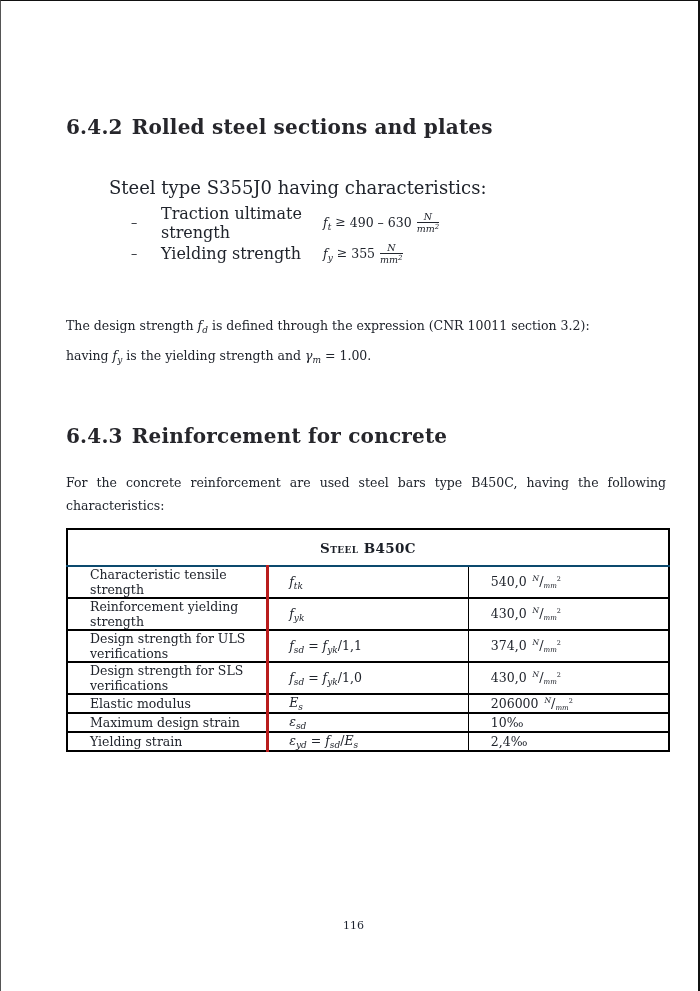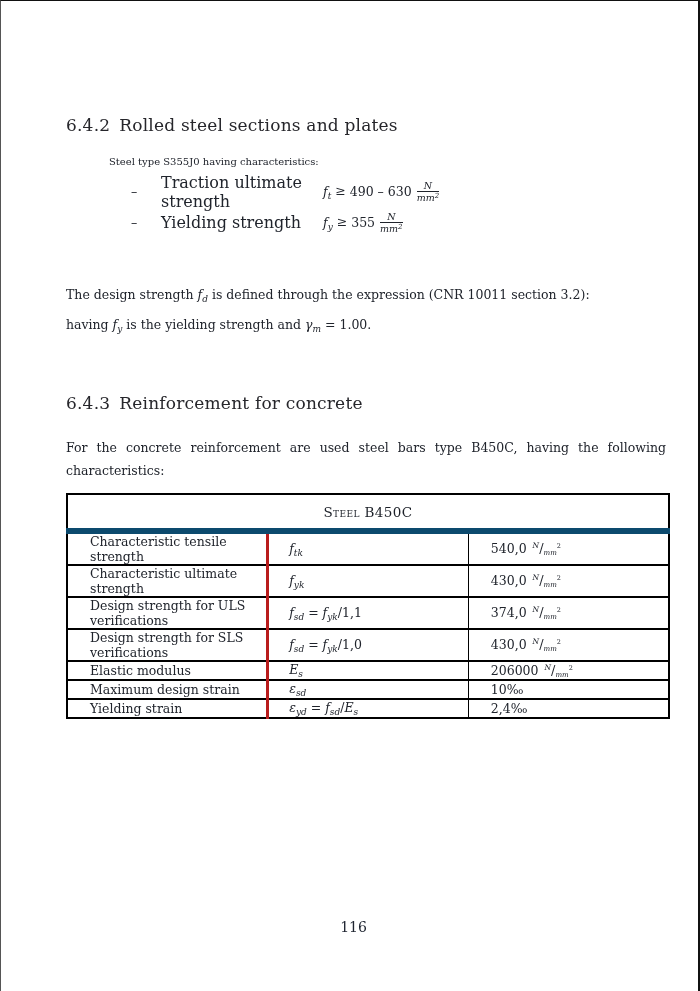--- a/index.html
+++ b/index.html
@@ -10,24 +10,24 @@
     color: #20242c;
     position: relative;
     border-top: 1px solid #111;
     border-right: 2px solid #111;
     border-left: 1px solid #555;
     overflow: hidden;
   }
   .page { padding: 114px 32px 0 65px; }
 
   
-  .h2 { font-size: 17px; font-weight: 400; color: #26262b; letter-spacing: 0.2px; }
+  .h2 { font-size: 20px; font-weight: 700; color: #26262b; letter-spacing: 0.2px; }
   .h2 .h-num { margin-right: 9px; }
 
-  .intro { margin-top: 21px; margin-left: 43px; font-size: 10px; }
+  .intro { margin-top: 38px; margin-left: 43px; font-size: 18px; }
 
   
   .bullets { margin-top: 9px; }
   .bullet-row { display: flex; align-items: center; padding-left: 65px; height: 31px; }
   .bullet-dash { width: 30px; font-size: 12.5px; }
   .bullet-label { width: 162px; font-size: 16px; }
   .bullet-formula { font-size: 12.5px; white-space: nowrap; }
 
   
   .mi { font-style: italic; }
@@ -51,40 +51,40 @@
 
   .where-line { margin-top: 13px; font-size: 12.5px; }
 
   .h2-second { margin-top: 59px; }
 
   .para-justify { margin-top: 23px; font-size: 12.5px; line-height: 1.85; text-align: justify; }
 
   
   table.steel { margin-top: 11px; width: 604px; border-collapse: collapse; border: 2px solid #000; table-layout: fixed; }
   table.steel th {
-    height: 37px; font-size: 13.5px; font-weight: 400;
+    height: 37px; font-size: 13.5px; font-weight: 700;
     font-variant: small-caps; letter-spacing: 0.4px; text-align: center;
-    border-bottom: 6px solid #0c4a6e; color: #1b1f27;
+    border-bottom: 2px solid #0c4a6e; color: #1b1f27;
   }
   table.steel td { height: 17px; font-size: 12.5px; border-top: 2px solid #000; vertical-align: middle; }
   table.steel td.c-label { width: 294px; padding-left: 22px; }
   table.steel td.c-sym   { width: 154px; padding-left: 20px; border-left: 3px solid #b91c1c; }
   table.steel td.c-val   { width: 156px; padding-left: 22px; border-left: 1px solid #000; }
   table.steel tr:first-child td { border-top: none; }
 
   
   .unit { margin-left: 6px; white-space: nowrap; }
   .unit .u-sup { font-size: 7.5px; vertical-align: 5px; font-style: italic; }
   .unit .u-slash { font-size: 13px; }
   .unit .u-sub { font-size: 7px; vertical-align: -2px; font-style: italic; }
   .unit .u-exp { font-size: 6.5px; vertical-align: 5px; }
 
   .page-number {
     position: absolute; left: 8px; right: 0; top: 918px;
-    text-align: center; font-size: 14px; color: #1e2430;
+    text-align: center; font-size: 11px; color: #1e2430;
   }
 </style>
 </head>
 <body>
 
 <div class="page">
 
   <div class="h2">
     <span class="h-num">6.4.2</span><span>Rolled steel sections and plates</span>
   </div>
@@ -132,21 +132,21 @@
         <th colspan="3">Steel B450C</th>
       </tr>
     </thead>
     <tbody id="steel-tbody">
         <tr>
           <td class="c-label">Characteristic tensile strength</td>
           <td class="c-sym"><span class="mi">f</span><span class="msub">tk</span></td>
           <td class="c-val"><span>540,0</span><span class="unit"><span class="u-sup">N</span><span class="u-slash">/</span><span class="u-sub">mm</span><span class="u-exp">2</span></span></td>
         </tr>
         <tr>
-          <td class="c-label">Characteristic ultimate strength</td>
+          <td class="c-label">Reinforcement yielding strength</td>
           <td class="c-sym"><span class="mi">f</span><span class="msub">yk</span></td>
           <td class="c-val"><span>430,0</span><span class="unit"><span class="u-sup">N</span><span class="u-slash">/</span><span class="u-sub">mm</span><span class="u-exp">2</span></span></td>
         </tr>
         <tr>
           <td class="c-label">Design strength for ULS verifications</td>
           <td class="c-sym"><span class="mi">f</span><span class="msub">sd</span><span> = </span><span class="mi">f</span><span class="msub">yk</span><span>/1,1</span></td>
           <td class="c-val"><span>374,0</span><span class="unit"><span class="u-sup">N</span><span class="u-slash">/</span><span class="u-sub">mm</span><span class="u-exp">2</span></span></td>
         </tr>
         <tr>
           <td class="c-label">Design strength for SLS verifications</td>

